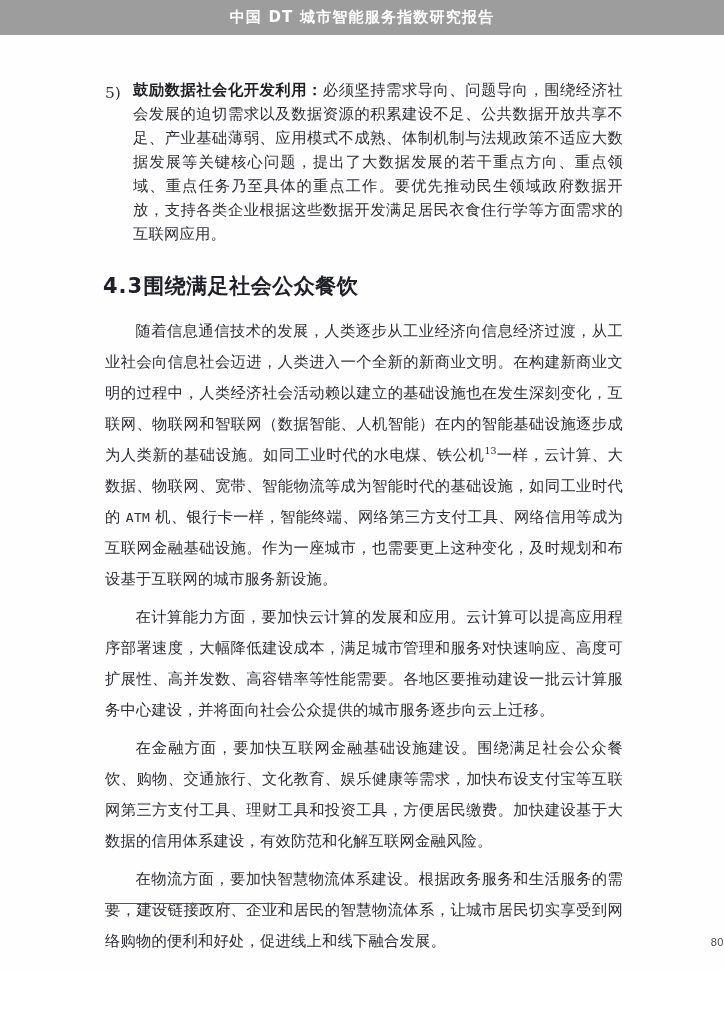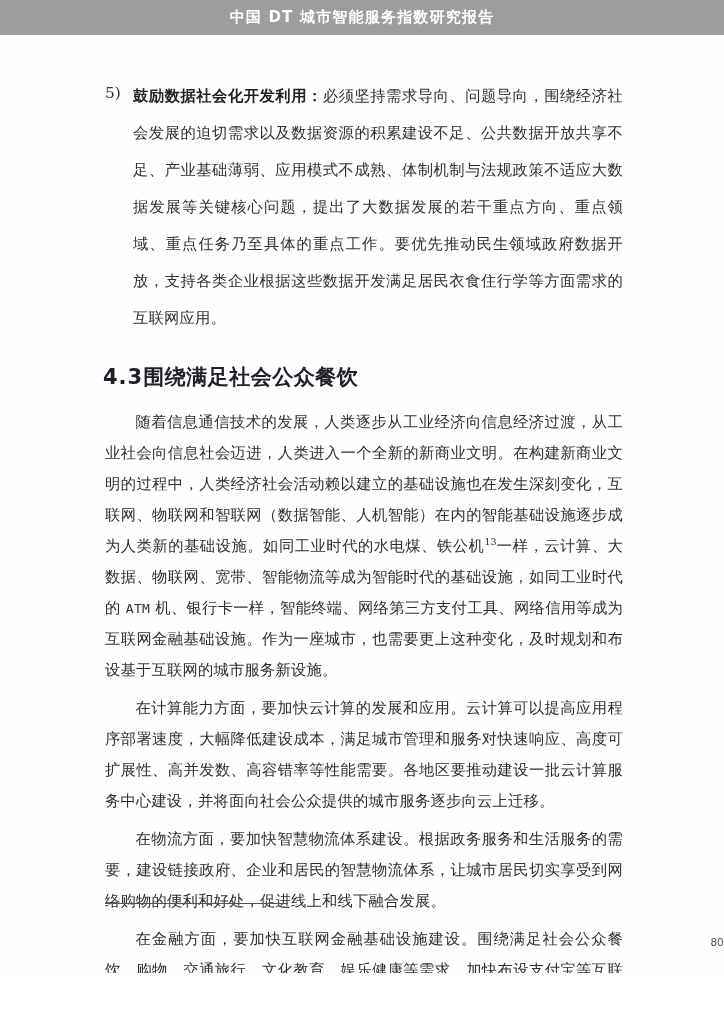--- a/index.html
+++ b/index.html
@@ -56,21 +56,21 @@
     flex: 0 0 auto;
     width: 28px;
     font-size: 15.5px;
     line-height: 31px;
     color: #33333a;
     font-family: "DejaVu Serif", "Liberation Serif", serif;
   }
   .list-body {
     flex: 1 1 auto;
     font-size: 15.3px;
-    line-height: 37px;
+    line-height: 24px;
     text-align: justify;
     text-justify: inter-character;
     color: #2e2e34;
     letter-spacing: 0.2px;
   }
   .lead-in {
     font-weight: bold;
     color: #1f1f24;
   }
 
@@ -170,23 +170,23 @@
       <div class="list-marker">5)</div>
       <div class="list-body"><span class="lead-in">鼓励数据社会化开发利用</span><span class="lead-in">：</span><span>必须坚持需求导向、问题导向，围绕经济社会发展的迫切需求以及数据资源的积累建设不足、公共数据开放共享不足、产业基础薄弱、应用模式不成熟、体制机制与法规政策不适应大数据发展等关键核心问题，提出了大数据发展的若干重点方向、重点领域、重点任务乃至具体的重点工作。要优先推动民生领域政府数据开放，支持各类企业根据这些数据开发满足居民衣食住行学等方面需求的互联网应用。</span></div>
     </div>
 
     <div class="section-heading"><span class="num">4.3</span><span>围绕满足社会公众餐饮</span></div>
 
     <p class="para"><span>随着信息通信技术的发展，人类逐步从工业经济向信息经济过渡，从工业社会向信息社会迈进，人类进入一个全新的新商业文明。在构建新商业文明的过程中，人类经济社会活动赖以建立的基础设施也在发生深刻变化，互联网、物联网和智联网（数据智能、人机智能）在内的智能基础设施逐步成为人类新的基础设施。如同工业时代的水电煤、铁公机</span><sup class="fn-ref">13</sup><span>一样，云计算、大数据、物联网、宽带、智能物流等成为智能时代的基础设施，如同工业时代的 </span><span class="latin">ATM</span><span> 机、银行卡一样，智能终端、网络第三方支付工具、网络信用等成为互联网金融基础设施。作为一座城市，也需要更上这种变化，及时规划和布设基于互联网的城市服务新设施。</span></p>
 
     <p class="para">在计算能力方面，要加快云计算的发展和应用。云计算可以提高应用程序部署速度，大幅降低建设成本，满足城市管理和服务对快速响应、高度可扩展性、高并发数、高容错率等性能需要。各地区要推动建设一批云计算服务中心建设，并将面向社会公众提供的城市服务逐步向云上迁移。</p>
 
+    <p class="para">在金融方面，要加快互联网金融基础设施建设。围绕满足社会公众餐饮、购物、交通旅行、文化教育、娱乐健康等需求，加快布设支付宝等互联网第三方支付工具、理财工具和投资工具，方便居民缴费。加快建设基于大数据的信用体系建设，有效防范和化解互联网金融风险。</p>
+
     <p class="para">在物流方面，要加快智慧物流体系建设。根据政务服务和生活服务的需要，建设链接政府、企业和居民的智慧物流体系，让城市居民切实享受到网络购物的便利和好处，促进线上和线下融合发展。</p>
-
-    <p class="para">在金融方面，要加快互联网金融基础设施建设。围绕满足社会公众餐饮、购物、交通旅行、文化教育、娱乐健康等需求，加快布设支付宝等互联网第三方支付工具、理财工具和投资工具，方便居民缴费。加快建设基于大数据的信用体系建设，有效防范和化解互联网金融风险。</p>
 
   </div>
 
   <div class="footnote-area">
     <div class="footnote-rule"></div>
   </div>
 
   <div class="page-number">80</div>
 
 </div>

